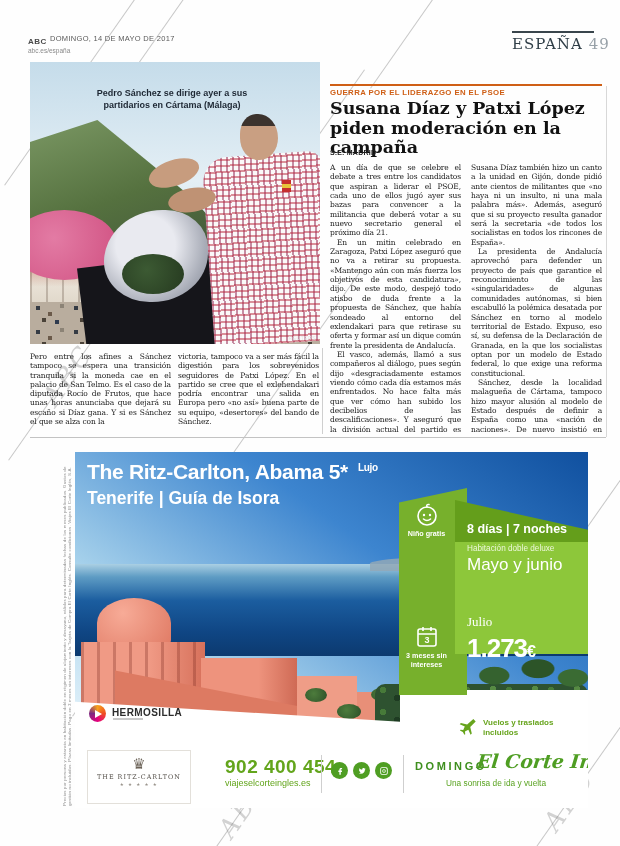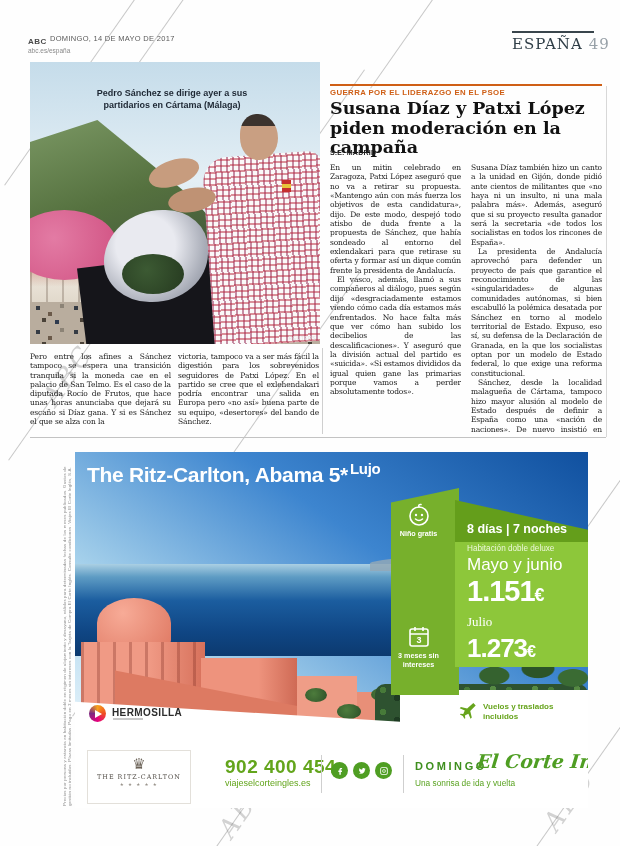--- a/index.html
+++ b/index.html
@@ -111,69 +111,69 @@
       background:radial-gradient(24px 14px at 25% 60%,#35622f 60%,transparent 66%),
                  radial-gradient(26px 15px at 60% 45%,#2c5428 60%,transparent 66%),
                  radial-gradient(24px 14px at 88% 65%,#3a6b33 60%,transparent 66%);}
   .white-slash{position:absolute;left:-30px;top:248px;width:620px;height:100px;background:#fff;
       transform:rotate(3.5deg);transform-origin:left top;}
   .white-r1{position:absolute;left:380px;top:238px;width:133px;height:60px;background:#fff;}
   .white-r2{position:absolute;left:325px;top:243px;width:55px;height:55px;background:#fff;}
 
   .ad-title{position:absolute;left:12px;top:8px;width:320px;color:#fff;font-weight:bold;
       font-size:21px;letter-spacing:-.3px;}
-  .ad-title .lux{font-size:15px;vertical-align:super;font-weight:bold;margin-left:2px;}
+  .ad-title .lux{font-size:10px;vertical-align:super;font-weight:bold;margin-left:10px;}
   .ad-subtitle{position:absolute;left:12px;top:36px;color:#fff;font-weight:bold;font-size:17.5px;}
 
-  .icon-col{position:absolute;left:316px;top:36px;width:68px;height:207px;
+  .icon-col{position:absolute;left:324px;top:36px;width:68px;height:207px;
       clip-path:polygon(0 7%,100% 0,100% 100%,0 100%);}
   .perk{position:absolute;left:0;width:55px;text-align:center;color:#fff;}
   .perk .plabel{font-size:7.2px;font-weight:bold;line-height:8.5px;display:block;margin-top:2px;}
   .perk svg{display:block;margin:0 auto;}
 
   .deal-band{position:absolute;left:380px;top:48px;width:133px;height:42px;
       clip-path:polygon(0 0,100% 71%,100% 100%,0 100%);}
   .deal-duration{position:absolute;left:12px;top:22px;color:#fff;font-weight:bold;font-size:12.5px;}
-  .deal-body{position:absolute;left:380px;top:90px;width:133px;height:125px;}
+  .deal-body{position:absolute;left:380px;top:90px;width:133px;height:112px;}
   .deal-room{position:absolute;left:12px;top:2px;font-size:8.2px;color:#ecf7da;}
   .deal-period1{position:absolute;left:12px;top:13px;font-size:17px;font-weight:300;color:#fff;}
   .deal-price1{position:absolute;left:12px;top:33px;font-size:29px;font-weight:800;color:#fff;letter-spacing:-1px;}
   .deal-period2{position:absolute;left:12px;top:72px;font-size:13px;font-weight:300;color:#fff;font-family:Liberation Serif, serif;}
   .deal-price2{position:absolute;left:12px;top:91px;font-size:26px;font-weight:800;color:#fff;letter-spacing:-1px;}
   .eur{font-size:.62em;font-weight:700;}
 
   .tm-logo{position:absolute;left:14px;top:252px;height:20px;}
   .tm-circle{position:absolute;left:0;top:1px;width:17px;height:17px;border-radius:50%;
       background:conic-gradient(#f6a21c,#ef4e23,#e5007e,#7a2982,#f6a21c);}
   .tm-circle::after{content:"";position:absolute;left:5.5px;top:4.5px;width:0;height:0;
       border-left:7px solid #fff;border-top:4px solid transparent;border-bottom:4px solid transparent;}
   .tm-name{position:absolute;left:23px;top:3px;font-size:10px;font-weight:800;color:#2c2c2c;letter-spacing:.4px;}
   .tm-tag{position:absolute;left:24px;top:14px;width:30px;height:2px;background:#c9c9c9;}
 
-  .flights{position:absolute;left:382px;top:248px;width:125px;color:#67a41d;}
+  .flights{position:absolute;left:382px;top:264px;width:125px;color:#67a41d;}
   .flights .ftxt{position:absolute;left:26px;top:2px;font-size:8px;font-weight:bold;line-height:9.5px;}
 
   .ritz-box{position:absolute;left:12px;top:298px;width:102px;height:52px;background:#fff;
       border:1px solid #e3e0da;text-align:center;color:#55504a;}
   .ritz-crest{font-size:15px;line-height:18px;display:block;margin-top:4px;color:#6b6257;}
   .ritz-crest::before{content:"♛";}
   .ritz-name{font-family:"DejaVu Serif",serif;font-size:6.4px;letter-spacing:1px;display:block;}
   .ritz-stars{font-size:4.5px;letter-spacing:1.5px;color:#9a948c;display:block;margin-top:1px;}
 
   .phone{position:absolute;left:150px;top:304px;font-size:19px;font-weight:600;color:#63a51c;letter-spacing:.5px;}
   .site{position:absolute;left:150px;top:326px;font-size:9px;color:#63a51c;}
   .bar-div{position:absolute;top:303px;width:1px;height:38px;background:#cfcfcf;}
   .socials{position:absolute;left:256px;top:310px;display:flex;gap:5px;}
   .soc{width:17px;height:17px;border-radius:50%;background:#4f9e23;display:flex;align-items:center;justify-content:center;}
   .soc svg{width:10px;height:10px;fill:#fff;}
   .eci{position:absolute;left:340px;top:298px;width:162px;}
   .eci-viajes{position:absolute;left:0;top:10px;font-size:11px;font-weight:bold;letter-spacing:2.6px;color:#3e8f1e;}
   .eci-script{position:absolute;left:62px;top:0;font-family:"DejaVu Serif",serif;font-style:italic;
       font-weight:bold;font-size:19px;color:#4f9e23;transform:skewX(-6deg);white-space:nowrap;}
-  .eci-tag{position:absolute;left:0;top:28px;width:162px;text-align:left;font-size:8.3px;color:#5aa321;}
+  .eci-tag{position:absolute;left:0;top:28px;width:162px;text-align:center;font-size:8.3px;color:#5aa321;}
 
   .legal-vert{left:62px;top:456px;height:350px;width:10px;writing-mode:vertical-rl;
       transform:rotate(180deg);font-size:4.4px;line-height:5px;color:#8f8f8f;overflow:hidden;letter-spacing:.15px;}
 </style>
 </head>
 <body>
 
 <div id="page">
 
   <div class="wm" style="left:30px;top:85px;">ABC</div>
@@ -218,20 +218,21 @@
   <div class="abs v-rule-mid"></div>
   <div class="abs v-rule-right"></div>
   <div class="abs h-rule-bottom"></div>
 
   <div class="abs kicker-rule" style="background:#cf5f16;"></div>
   <div class="abs kicker" style="color:#cf5f16;">GUERRA POR EL LIDERAZGO EN EL PSOE</div>
   <div class="abs headline serif">Susana Díaz y Patxi López piden moderación en la campaña</div>
   <div class="abs byline">S.E. MADRID</div>
 
   <div class="abs bodycol bcol1 serif">
+    <p>A un día de que se celebre el debate a tres entre los candidatos que aspiran a liderar el PSOE, cada uno de ellos jugó ayer sus bazas para convencer a la militancia que deberá votar a su nuevo secretario general el próximo día 21.</p>
     <p>En un mitin celebrado en Zaragoza, Patxi López aseguró que no va a retirar su propuesta. «Mantengo aún con más fuerza los objetivos de esta candidatura», dijo. De este modo, despejó todo atisbo de duda frente a la propuesta de Sánchez, que había sondeado al entorno del exlendakari para que retirase su oferta y formar así un dique común frente la presidenta de Andalucía.</p>
     <p>El vasco, además, llamó a sus compañeros al diálogo, pues según dijo «desgraciadamente estamos viendo cómo cada día estamos más enfrentados. No hace falta más que ver cómo han subido los decibelios de las descalificaciones». Y aseguró que la división actual del partido es «suicida». «Si estamos divididos da igual quien gane las primarias porque vamos a perder absolutamente todos».</p>
   </div>
   <div class="abs bodycol bcol2 serif">
     <p>Susana Díaz también hizo un canto a la unidad en Gijón, donde pidió ante cientos de militantes que «no haya ni un insulto, ni una mala palabra más». Además, aseguró que si su proyecto resulta ganador será la secretaria «de todos los socialistas en todos los rincones de España».</p>
     <p>La presidenta de Andalucía aprovechó para defender un proyecto de país que garantice el reconocimiento de las «singularidades» de algunas comunidades autónomas, si bien escabulló la polémica desatada por Sánchez en torno al modelo territorial de Estado. Expuso, eso sí, su defensa de la Declaración de Granada, en la que los socialistas optan por un modelo de Estado federal, lo que exige una reforma constitucional.</p>
     <p>Sánchez, desde la localidad malagueña de Cártama, tampoco hizo mayor alusión al modelo de Estado después de definir a España como una «nación de naciones». De nuevo insistió en pedir la dimisión de Rajoy y en convencer a «Susana de que la abstención fue un error». Según dijo, quiere recuperar el PSOE tras «nueve meses en dirección contraria».</p>
   </div>
 
   <div class="abs legal-vert">Precios por persona y estancia en habitación doble en régimen de alojamiento y desayuno, válidos para determinadas fechas de los meses publicados. Gastos de gestión no incluidos. Plazas limitadas. Pago en 3 meses sin intereses con la Tarjeta de Compra El Corte Inglés. Consulte condiciones. Viajes El Corte Inglés, S.A. C.I.C. MA-59, HERMOSILLA 112, MADRID.</div>
@@ -251,20 +252,21 @@
       <div class="bush" style="left:296px;top:236px;width:20px;height:13px;"></div>
       <div class="jungle"></div>
       <div class="palms"></div>
       <div class="white-slash"></div>
       <div class="white-r1"></div>
       <div class="white-r2"></div>
 
       <div class="ad-title">
         <span>The Ritz-Carlton, Abama 5*</span><span class="lux">Lujo</span>
       </div>
+      <div class="ad-subtitle">Tenerife | Guía de Isora</div>
 
       <div class="icon-col" style="background:#77b02c;">
         <div class="perk" style="top:14px;">
           <svg width="26" height="26" viewBox="0 0 26 26">
             <circle cx="13" cy="14" r="9" fill="none" stroke="#fff" stroke-width="1.6"></circle>
             <path d="M13 5 Q12 2 15 2.5" fill="none" stroke="#fff" stroke-width="1.6" stroke-linecap="round"></path>
             <circle cx="10" cy="13" r="1.2" fill="#fff"></circle>
               <circle cx="16" cy="13" r="1.2" fill="#fff"></circle>
             <path d="M9.5 17 Q13 20 16.5 17" fill="none" stroke="#fff" stroke-width="1.6" stroke-linecap="round"></path>
           </svg>
@@ -279,23 +281,20 @@
           <span class="plabel">3 meses sin intereses</span>
         </div>
       </div>
 
       <div class="deal-band" style="background:#649e1b;">
         <div class="deal-duration">8 días | 7 noches</div>
       </div>
       <div class="deal-body" style="background:#8dc73a;">
         <div class="deal-room">Habitación doble deluxe</div>
         <div class="deal-period1">Mayo y junio</div>
-        <div class="deal-price1">
-          <span>1.151</span><span class="eur">€</span>
-        </div>
         <div class="deal-period2">Julio</div>
         <div class="deal-price2">
           <span>1.273</span><span class="eur">€</span>
         </div>
       </div>
 
       <div class="tm-logo">
         <div class="tm-circle"></div>
         <div class="tm-name">HERMOSILLA</div>
         <div class="tm-tag"></div>

